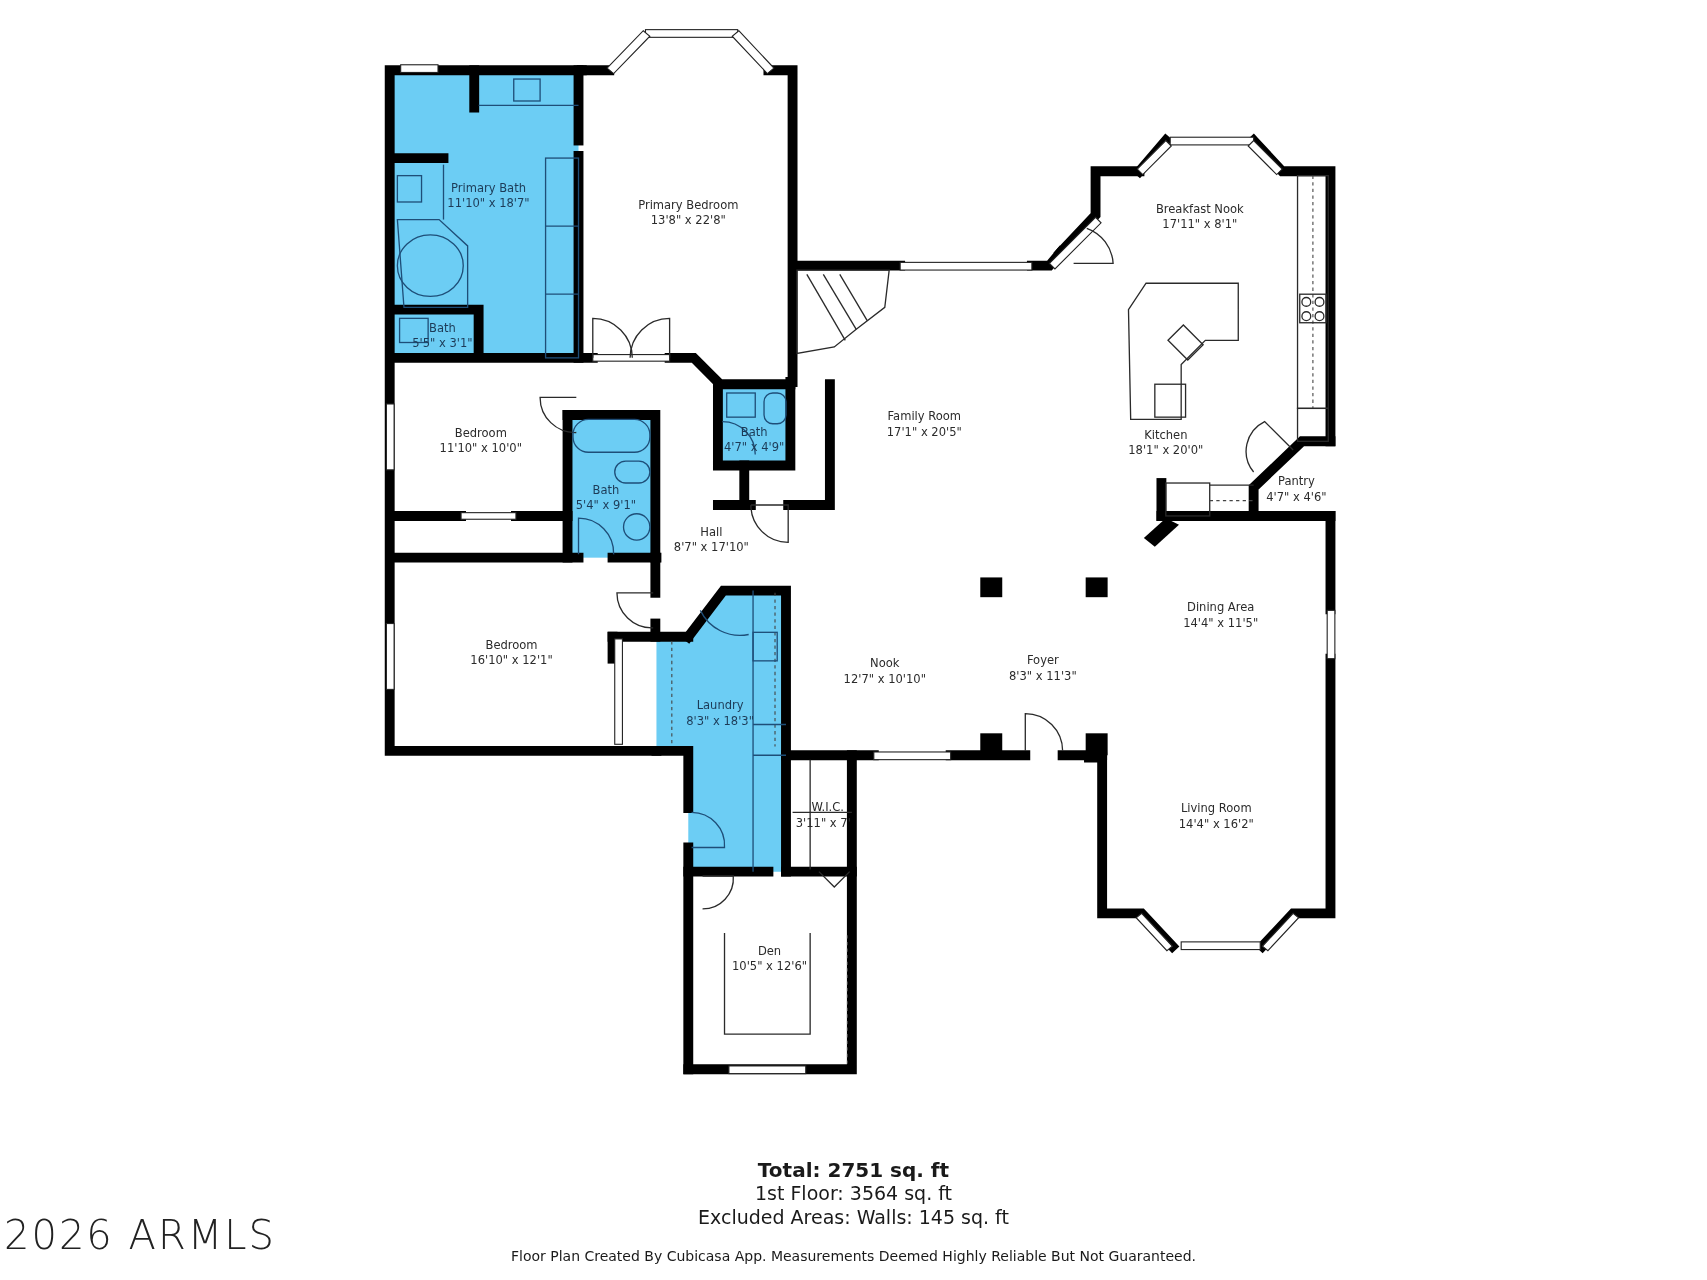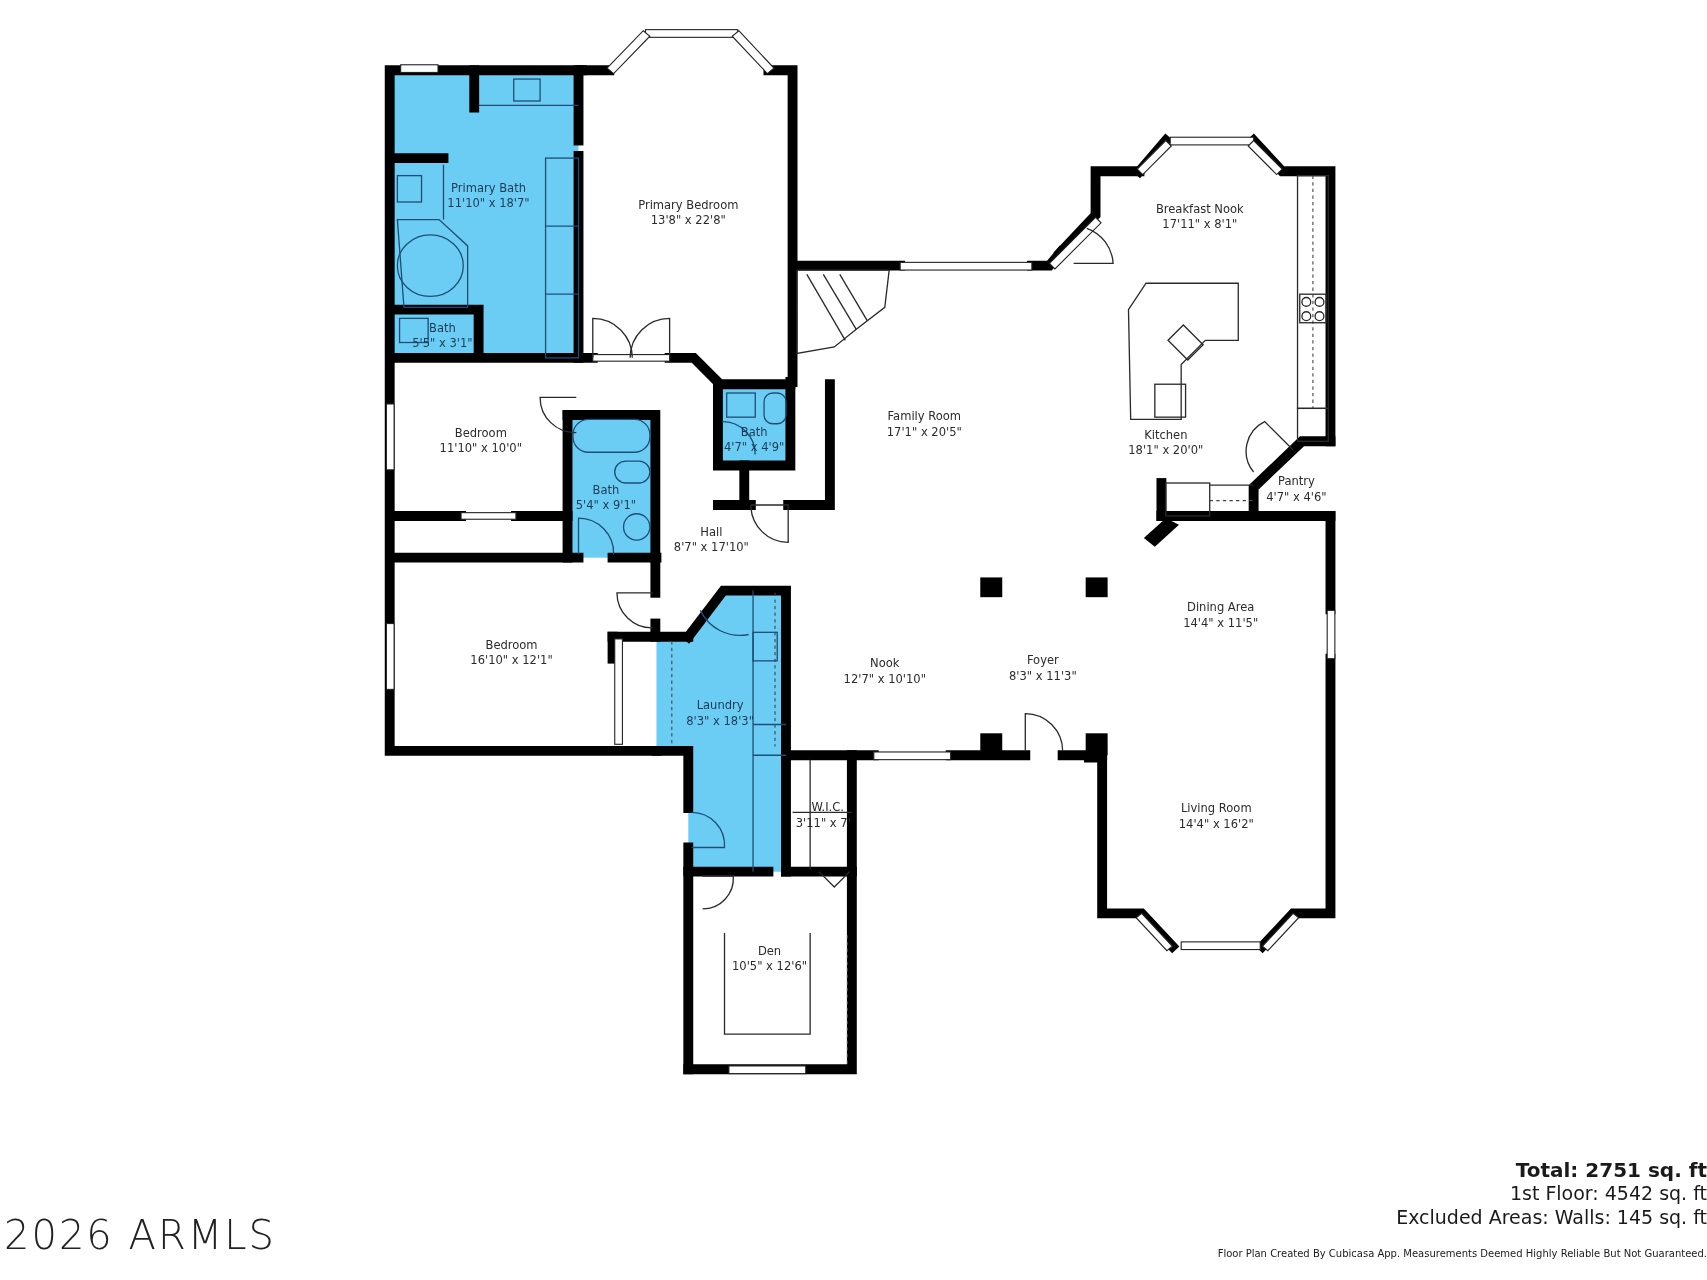--- a/index.html
+++ b/index.html
@@ -8,25 +8,25 @@
   #plan { position: absolute; left: 0; top: 0; width: 1707px; height: 1280px; }
   .wall { fill: #000; }
   .wallline { stroke: #000; stroke-width: 9; fill: none; stroke-linejoin: miter; stroke-linecap: square; }
   .thin { stroke: #2a2a2a; stroke-width: 1.2; fill: none; }
   .thinblue { stroke: #1e4e78; stroke-width: 1.2; fill: none; }
   .dash { stroke: #444; stroke-width: 1; fill: none; stroke-dasharray: 3 3; }
   .wet { fill: #6ccdf4; }
   .win { fill: #fff; stroke: #222; stroke-width: 1; }
   .room-name, .room-dim { font-family: "DejaVu Sans", sans-serif; font-size: 10.5px; fill: #2b2b2b; text-anchor: middle; }
   .on-wet { fill: #1d3b57; }
-  .footer { position: absolute; left: 0; width: 1707px; text-align: right; color: #1a1a1a; }
+  .footer { position: absolute; left: 0; width: 1707px; text-align: center; color: #1a1a1a; }
   .f-total { top: 1158px; font-size: 20px; font-weight: bold; }
   .f-floor { top: 1182px; font-size: 19px; }
   .f-excl { top: 1206px; font-size: 19px; }
-  .f-note { top: 1248px; font-size: 10px; }
+  .f-note { top: 1248px; font-size: 14px; }
   .watermark { position: absolute; left: 4px; top: 1212px; font-size: 40px; letter-spacing: 2px;
                font-family: "DejaVu Sans", sans-serif; font-weight: 300; color: #222; }
 </style>
 </head>
 <body>
 
 <svg id="plan" viewBox="0 0 1555 1166" preserveAspectRatio="none" xmlns="http://www.w3.org/2000/svg">
 
   <g>
 
@@ -254,16 +254,16 @@
 
     <text class="room-name" x="950" y="605">Foyer</text>
     <text class="room-dim" x="950" y="619">8'3" x 11'3"</text>
 
     <text class="room-name" x="1108" y="740">Living Room</text>
     <text class="room-dim" x="1108" y="754">14'4" x 16'2"</text>
   </g>
 </svg>
 
 <div class="footer f-total">Total: 2751 sq. ft</div>
-<div class="footer f-floor">1st Floor: 4542 sq. ft</div>
+<div class="footer f-floor">1st Floor: 3564 sq. ft</div>
 <div class="footer f-excl">Excluded Areas: Walls: 145 sq. ft</div>
 <div class="footer f-note">Floor Plan Created By Cubicasa App. Measurements Deemed Highly Reliable But Not Guaranteed.</div>
 <div class="watermark">2026 ARMLS</div>
 
 </body></html>

